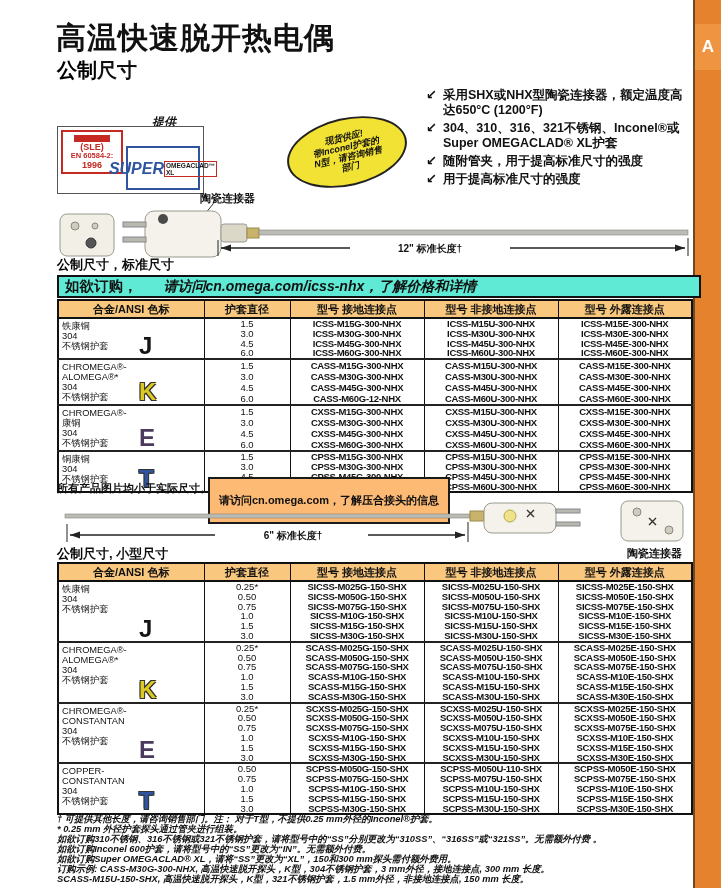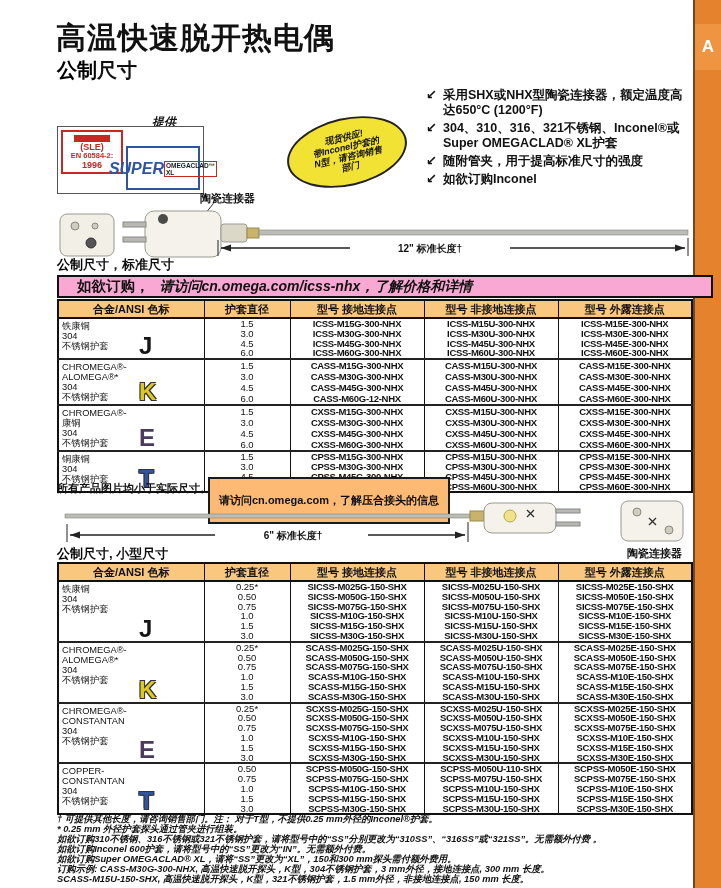--- a/index.html
+++ b/index.html
@@ -37,22 +37,22 @@
   .arrow-ic{flex:0 0 12px;font-size:13px;line-height:14px;}
   
   .illus{position:absolute;}
   .conn-label{position:absolute;font-size:11px;font-weight:bold;}
   .dim-label{position:absolute;font-size:10px;font-weight:bold;background:#fff;padding:0 5px;text-align:center;}
   .caption{position:absolute;font-size:13px;font-weight:800;}
   .img-note{position:absolute;left:57px;top:481px;font-size:11px;font-weight:bold;}
   .crimp-box{position:absolute;left:208px;top:477px;background:#fdba74;border:2px solid #1a1a1a;
              font-size:11px;font-weight:bold;padding:14px 9px;}
   
-  .order-bar{position:absolute;left:57px;top:275px;width:634px;background:#f9a8d4;border:2px solid #111;
-             height:19px;display:flex;align-items:center;padding-left:18px;box-sizing:content-box;}
+  .order-bar{position:absolute;left:57px;top:275px;width:634px;background:#5eead4;border:2px solid #111;
+             height:19px;display:flex;align-items:center;padding-left:6px;box-sizing:content-box;gap:16px;}
   .ob-bold{font-size:14.5px;font-weight:800;}
   .ob-italic{font-size:14px;font-weight:800;font-style:italic;margin-left:10px;}
   
   .data-table{position:absolute;left:57px;border-collapse:collapse;table-layout:fixed;width:634px;background:#fff;
               border:2px solid #111;}
   .t1{top:299px;}
   .t2{top:562px;}
   .data-table th{background:#f9c87e;border:1px solid #111;border-bottom:2px solid #111;
                  font-size:11px;font-weight:bold;padding:2px 0;line-height:12px;}
   .data-table tbody{border-top:2px solid #222;}
@@ -109,21 +109,21 @@
       <li>
         <span class="arrow-ic">↙</span>
         <span>304、310、316、321不锈钢、Inconel®或Super OMEGACLAD® XL护套</span>
       </li>
       <li>
         <span class="arrow-ic">↙</span>
         <span>随附管夹，用于提高标准尺寸的强度</span>
       </li>
       <li>
         <span class="arrow-ic">↙</span>
-        <span>如欲订购Inconel</span>
+        <span>用于提高标准尺寸的强度</span>
       </li>
     </ul>
 
   <div class="conn-label" style="left:200px;top:191px;">陶瓷连接器</div>
 
   <svg class="illus" style="left:55px;top:202px;" width="640" height="56" viewBox="0 0 640 56">
     <line x1="158" y1="2" x2="150" y2="12" stroke="#333" stroke-width="1"></line>
     <rect x="5" y="12" width="54" height="42" rx="7" fill="#f1efe6" stroke="#9a9a90"></rect>
     <circle cx="20" cy="24" r="4" fill="#cfccc0" stroke="#8a8a80"></circle>
     <circle cx="40" cy="24" r="3" fill="#cfccc0" stroke="#8a8a80"></circle>

